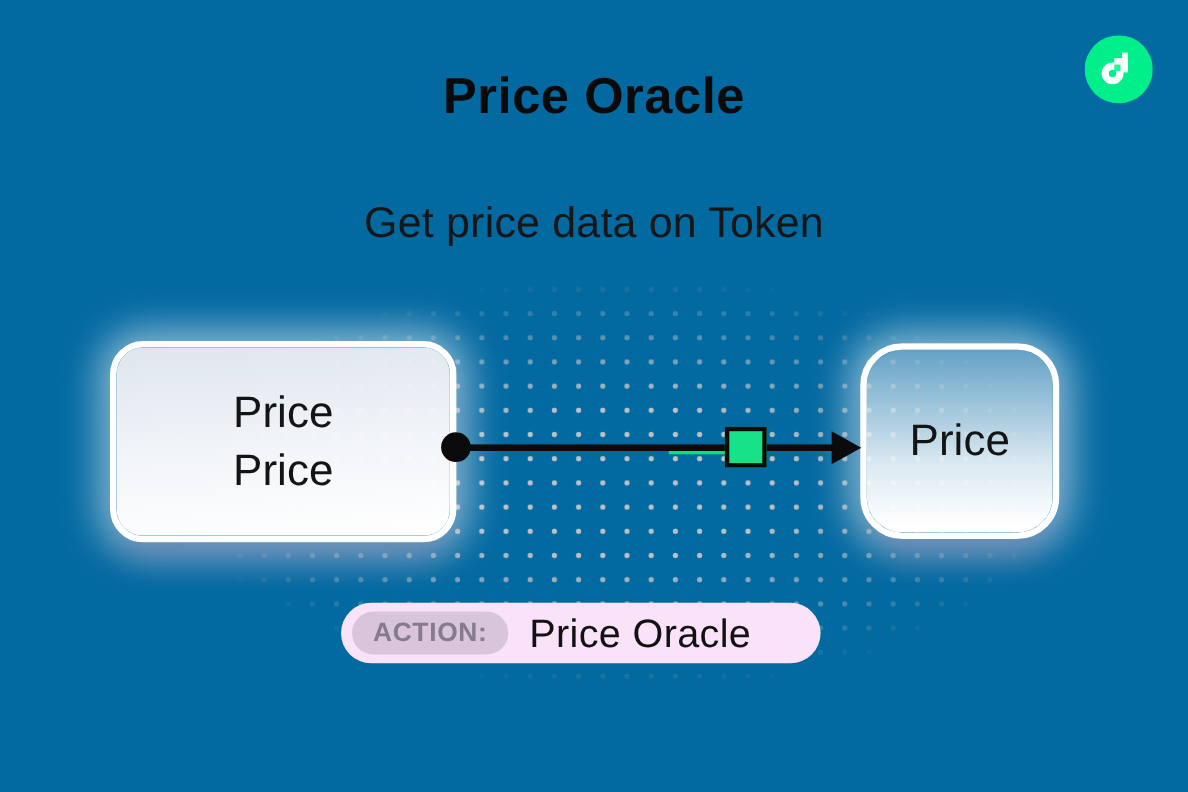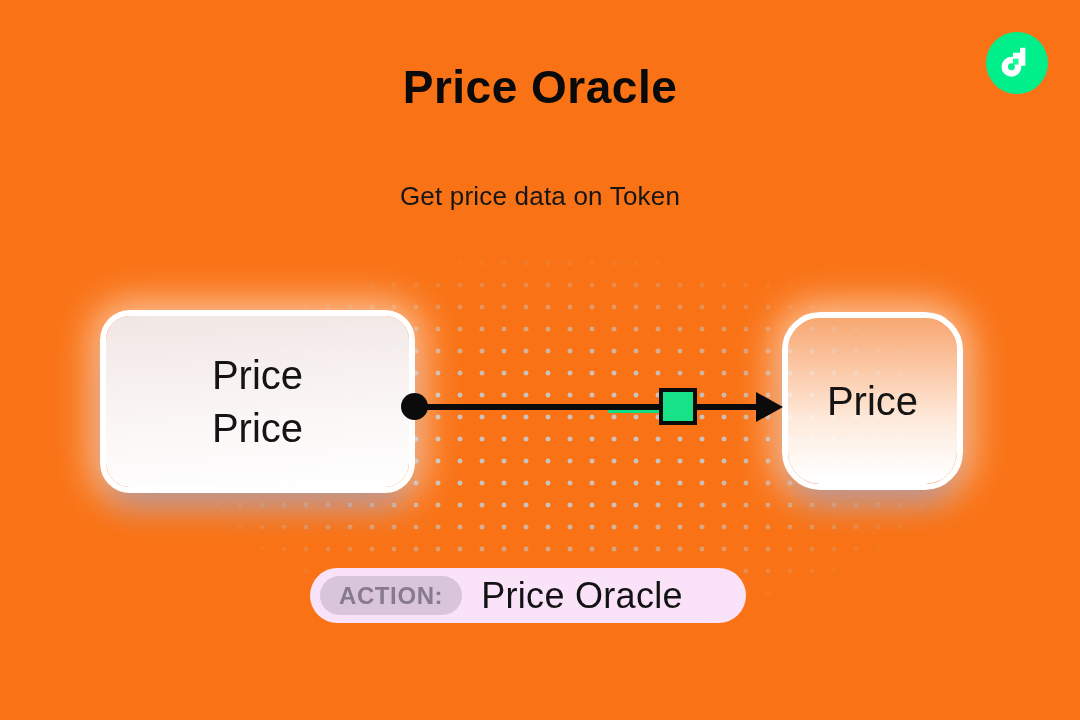--- a/index.html
+++ b/index.html
@@ -1,36 +1,36 @@
 <!DOCTYPE html>
 <html><head>
 <meta charset="utf-8">
 <style>
   html,body{margin:0;padding:0;}
   body{font-family:"Liberation Sans", sans-serif;}
   .canvas{
     position:relative;width:1080px;height:720px;overflow:hidden;
-    background:#f97316;
+    background:#0369a1;
   }
   
   .dots{
     position:absolute;left:155px;top:242px;width:880px;height:448px;
     background-image:radial-gradient(circle,#c6c6c6 2.1px,rgba(198,198,198,0) 2.8px);
     background-size:22px 22px;background-position:8px 10px;
     -webkit-mask-image:radial-gradient(ellipse 56% 52% at 47% 44%,rgba(0,0,0,.95) 30%,rgba(0,0,0,0) 82%);
             mask-image:radial-gradient(ellipse 56% 52% at 47% 44%,rgba(0,0,0,.95) 30%,rgba(0,0,0,0) 82%);
     z-index:0;
   }
   .title{
     position:absolute;left:0;right:0;top:60px;text-align:center;
     font-size:46px;font-weight:700;color:#0a0a0a;letter-spacing:.5px;z-index:2;
   }
   .subtitle{
     position:absolute;left:0;right:0;top:181px;text-align:center;
-    font-size:26px;font-weight:400;color:#161616;letter-spacing:.2px;z-index:2;
+    font-size:39px;font-weight:400;color:#161616;letter-spacing:.2px;z-index:2;
   }
   .logo{
     position:absolute;left:986px;top:32px;width:62px;height:62px;z-index:2;
   }
   
   .node{
     position:absolute;box-sizing:border-box;border:6px solid #ffffff;
     display:flex;align-items:center;justify-content:center;text-align:center;
     color:#141414;z-index:2;
     box-shadow:0 26px 30px -12px rgba(112,112,165,0.45), 0 0 36px 10px rgba(255,255,255,0.55);
@@ -64,21 +64,21 @@
     border:4px solid #0b0b0b;background:#17E287;z-index:5;
   }
   .conn-arrowhead{
     position:absolute;left:756px;top:392px;width:0;height:0;z-index:4;
     border-left:27px solid #0b0b0b;border-top:15px solid transparent;border-bottom:15px solid transparent;
   }
   
   .badge{
     position:absolute;left:310px;top:548px;height:55px;width:436px;box-sizing:border-box;
     background:#FAE2F9;border-radius:28px;display:flex;align-items:center;
-    padding:0 26px 0 10px;gap:19px;z-index:2;margin-top:20px;
+    padding:0 26px 0 10px;gap:19px;z-index:2;
   }
   .badge-label{
     background:#D8C5D9;border-radius:20px;height:39px;display:flex;align-items:center;
     padding:0 19px;font-size:24px;font-weight:700;color:#877A8C;letter-spacing:.6px;
     white-space:nowrap;
   }
   .badge-value{
     font-size:36px;font-weight:400;color:#121212;letter-spacing:.3px;white-space:nowrap;
   }
 </style>

